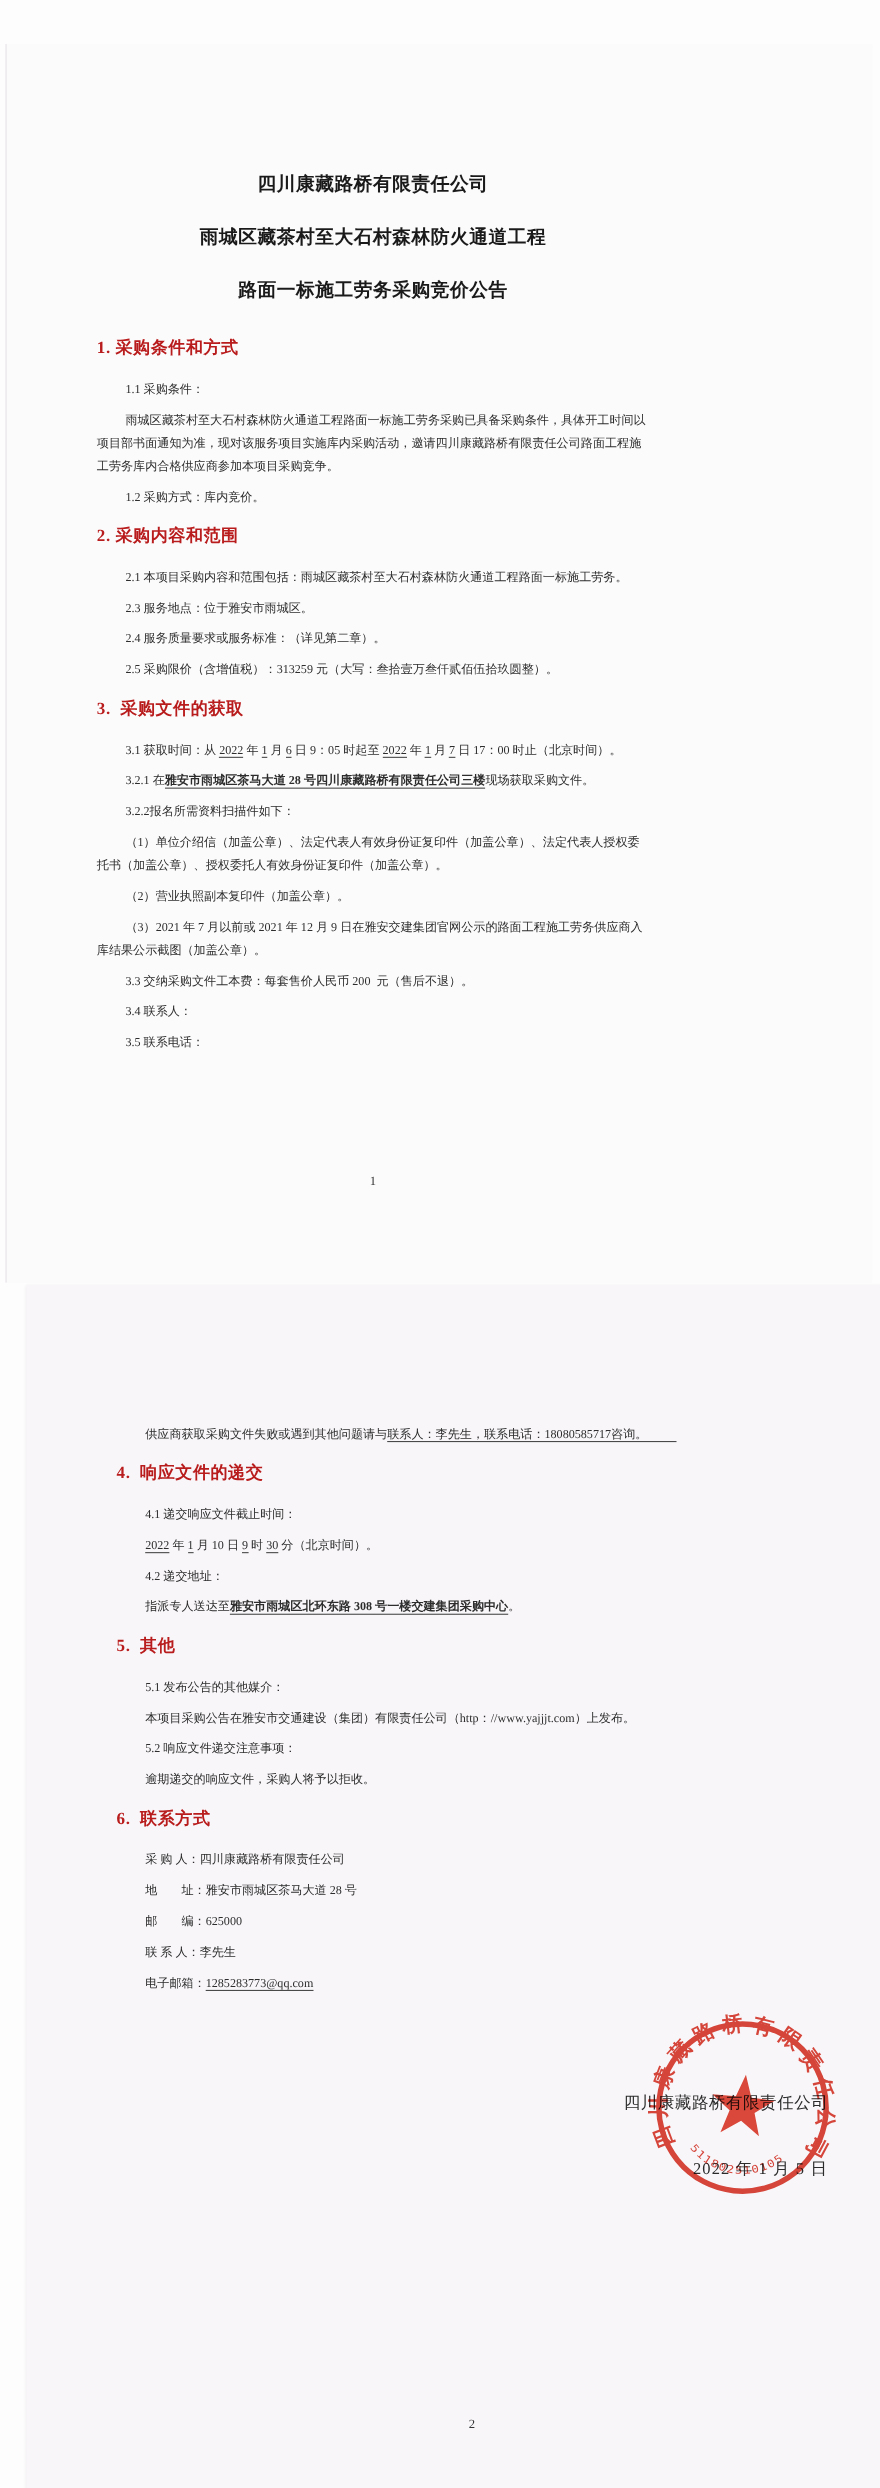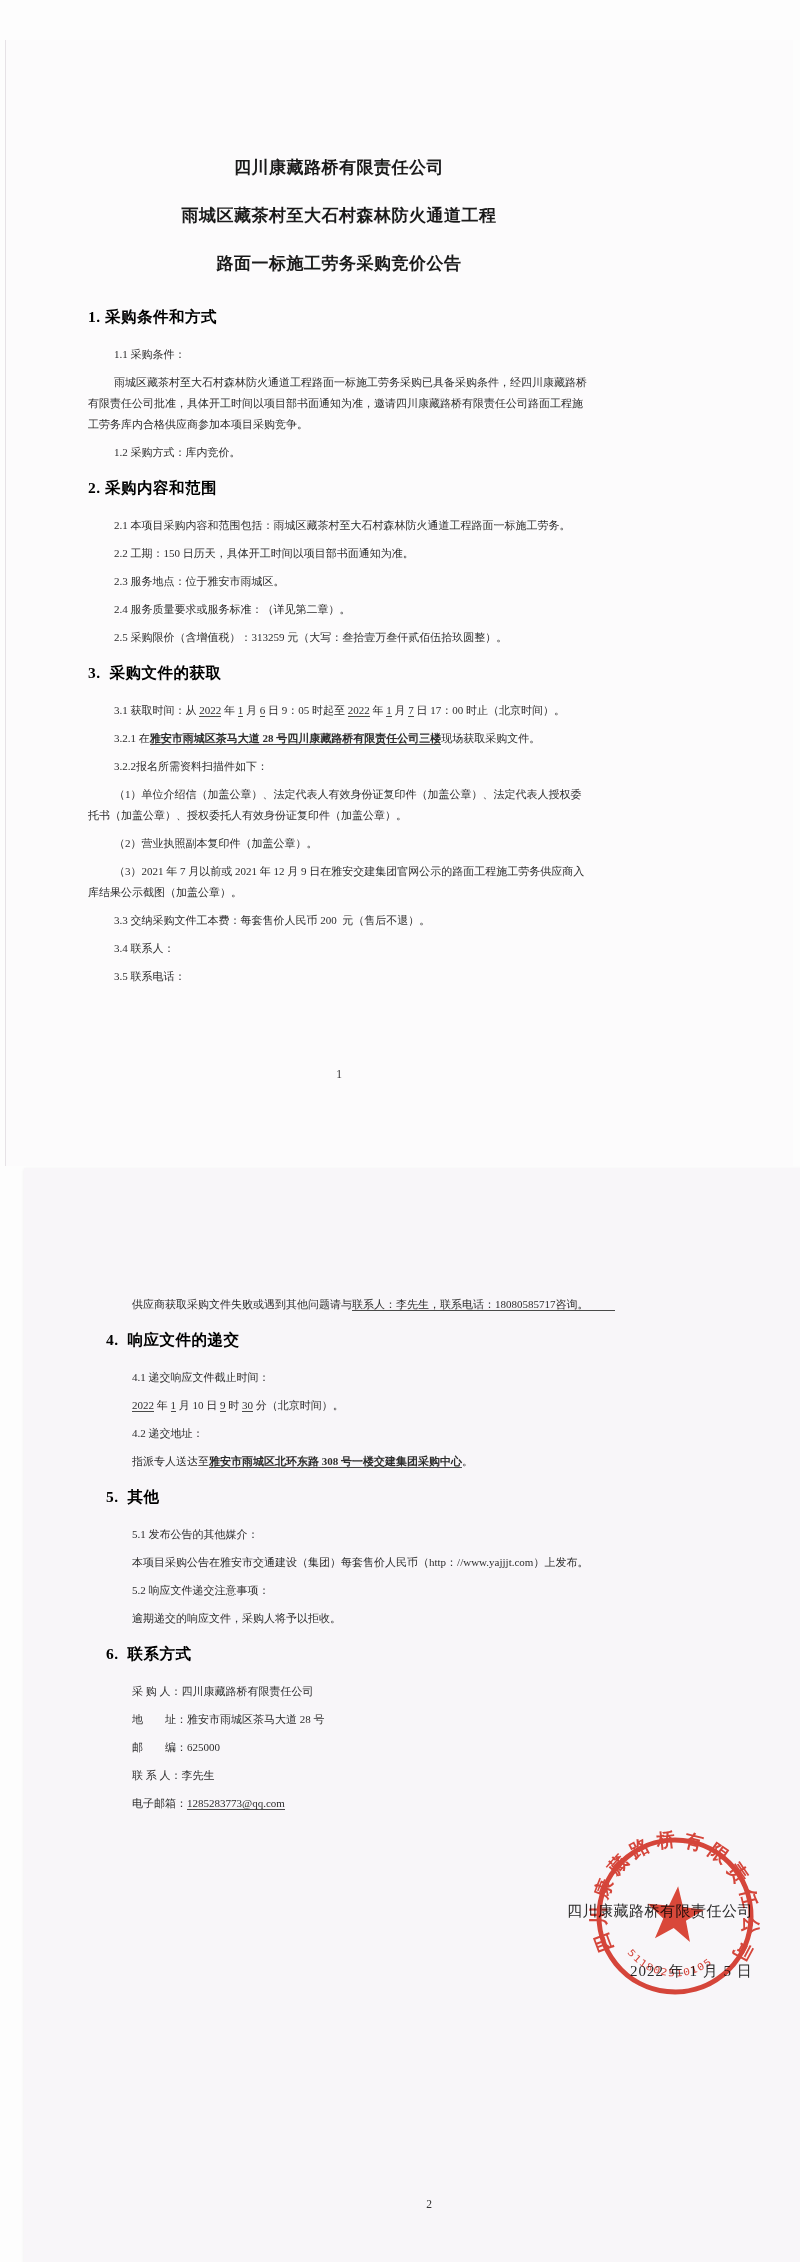--- a/index.html
+++ b/index.html
@@ -8,21 +8,21 @@
           font-family:"Liberation Serif","DejaVu Serif",serif;color:#2d2d2d;margin-top:32px;}
   .pg{position:absolute;box-sizing:border-box;}
   .pg1{left:5px;top:8px;width:788px;height:1126px;background:#fcfbfc;border-left:1px solid #e6e2e6;}
   .pg2{left:24px;top:1136px;width:784px;height:1116px;background:#f8f6f9;box-shadow:0 1px 3px rgba(60,50,70,.08);}
   .content{box-sizing:content-box;padding-left:82px;width:502px;}
   .pg1 .content{padding-top:118px;}
   .pg2 .content{padding-top:126px;}
   .doc-title{margin-bottom:32px;}
   .doc-title p{margin:0 0 28px;text-align:center;font-family:"Liberation Sans","DejaVu Sans",sans-serif;
                font-weight:700;font-size:17px;line-height:20px;color:#1a1a1a;letter-spacing:.5px;}
-  .sec-h{font-size:15.5px;font-weight:700;line-height:22px;margin:14px 0 16px;color:#000000;
+  .sec-h{font-size:15.5px;font-weight:700;line-height:22px;margin:14px 0 16px;color:#b91c1c;
          letter-spacing:.5px;white-space:pre-wrap;}
   .line{font-size:11px;line-height:21px;margin:0 0 7px;text-indent:26px;white-space:pre-wrap;}
   .nowrap{white-space:pre;}
   .u{border-bottom:1px solid #4a4a4a;}
   .b{font-weight:700;}
   .ext{padding-right:26px;}
   .pageno{position:absolute;font-size:11.5px;color:#333;margin:0;}
   .pageno1{top:1028px;left:82px;width:502px;text-align:center;}
   .pageno2{top:1030px;left:405px;transform:translateX(-50%);}
   .sign-company{position:absolute;left:543px;top:734px;margin:0;font-size:15px;color:#2b2b2b;letter-spacing:.5px;}
@@ -43,26 +43,25 @@
     <div class="content">
 
       <div class="doc-title">
         <p>四川康藏路桥有限责任公司</p>
         <p>雨城区藏茶村至大石村森林防火通道工程</p>
         <p>路面一标施工劳务采购竞价公告</p>
       </div>
 
       <p class="sec-h" style="margin-top:0;">1. 采购条件和方式</p>
       <p class="line">1.1 采购条件：</p>
-      <p class="line">雨城区藏茶村至大石村森林防火通道工程路面一标施工劳务采购已具备采购条件，经四川康藏路桥有限责任公司批准，具体开工时间以项目部书面通知为准，邀请四川康藏路桥有限责任公司路面工程施工劳务库内合格供应商参加本项目采购竞争。</p>
+      <p class="line">雨城区藏茶村至大石村森林防火通道工程路面一标施工劳务采购已具备采购条件，具体开工时间以项目部书面通知为准，现对该服务项目实施库内采购活动，邀请四川康藏路桥有限责任公司路面工程施工劳务库内合格供应商参加本项目采购竞争。</p>
       <p class="line">1.2 采购方式：库内竞价。</p>
 
       <p class="sec-h">2. 采购内容和范围</p>
       <p class="line">2.1 本项目采购内容和范围包括：雨城区藏茶村至大石村森林防火通道工程路面一标施工劳务。</p>
-      <p class="line">2.2 工期：150 日历天，具体开工时间以项目部书面通知为准。</p>
       <p class="line">2.3 服务地点：位于雅安市雨城区。</p>
       <p class="line">2.4 服务质量要求或服务标准：（详见第二章）。</p>
       <p class="line">2.5 采购限价（含增值税）：313259 元（大写：叁拾壹万叁仟贰佰伍拾玖圆整）。</p>
 
       <p class="sec-h">3.  采购文件的获取</p>
       <p class="line nowrap"><span>3.1 获取时间：从 </span><span class="u">2022</span><span> 年 </span><span class="u">1</span><span> 月 </span><span class="u">6</span><span> 日 9：05 时起至 </span><span class="u">2022</span><span> 年 </span><span class="u">1</span><span> 月 </span><span class="u">7</span><span> 日 17：00 时止（北京时间）。</span></p>
       <p class="line"><span>3.2.1 在</span><span class="u b">雅安市雨城区茶马大道 28 号四川康藏路桥有限责任公司三楼</span><span>现场获取采购文件。</span></p>
       <p class="line">3.2.2报名所需资料扫描件如下：</p>
       <p class="line">（1）单位介绍信（加盖公章）、法定代表人有效身份证复印件（加盖公章）、法定代表人授权委托书（加盖公章）、授权委托人有效身份证复印件（加盖公章）。</p>
       <p class="line">（2）营业执照副本复印件（加盖公章）。</p>
@@ -80,21 +79,21 @@
       <p class="line nowrap"><span>供应商获取采购文件失败或遇到其他问题请与</span><span class="u ext">联系人：李先生，联系电话：18080585717咨询。</span></p>
 
       <p class="sec-h">4.  响应文件的递交</p>
       <p class="line">4.1 递交响应文件截止时间：</p>
       <p class="line"><span class="u">2022</span><span> 年 </span><span class="u">1</span><span> 月 10 日 </span><span class="u">9</span><span> 时 </span><span class="u">30</span><span> 分（北京时间）。</span></p>
       <p class="line">4.2 递交地址：</p>
       <p class="line"><span>指派专人送达至</span><span class="u b">雅安市雨城区北环东路 308 号一楼交建集团采购中心</span><span>。</span></p>
 
       <p class="sec-h">5.  其他</p>
       <p class="line">5.1 发布公告的其他媒介：</p>
-      <p class="line nowrap">本项目采购公告在雅安市交通建设（集团）每套售价人民币（http：//www.yajjjt.com）上发布。</p>
+      <p class="line nowrap">本项目采购公告在雅安市交通建设（集团）有限责任公司（http：//www.yajjjt.com）上发布。</p>
       <p class="line">5.2 响应文件递交注意事项：</p>
       <p class="line">逾期递交的响应文件，采购人将予以拒收。</p>
 
       <p class="sec-h">6.  联系方式</p>
       <div class="contact">
         <p class="line">采 购 人：四川康藏路桥有限责任公司</p>
         <p class="line">地　　址：雅安市雨城区茶马大道 28 号</p>
         <p class="line">邮　　编：625000</p>
         <p class="line">联 系 人：李先生</p>
         <p class="line"><span>电子邮箱：</span><span class="u">1285283773@qq.com</span></p>

